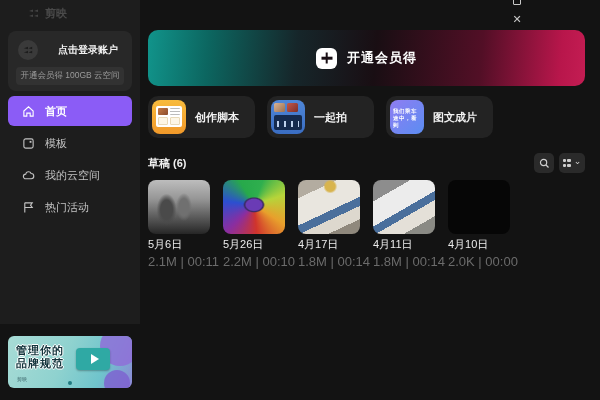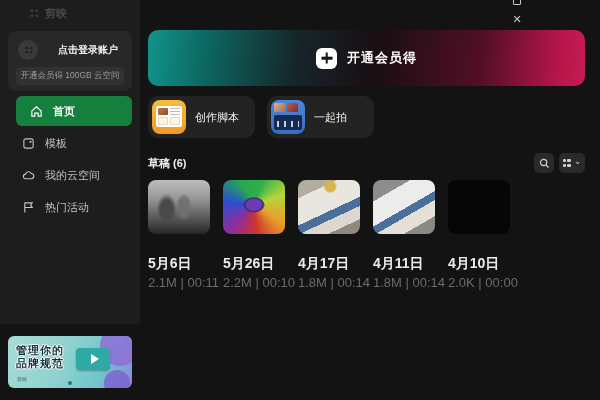--- a/index.html
+++ b/index.html
@@ -13,21 +13,21 @@
   .logo-row svg { opacity:.85; }
 
   .login-card { position:absolute; left:8px; top:31px; width:124px; height:60px; background:#282828; border-radius:8px; cursor:pointer; }
   .login-top { display:flex; align-items:center; gap:20px; padding:9px 0 0 10px; }
   .avatar { width:20px; height:20px; border-radius:50%; background:#3a3a3a; display:flex; align-items:center; justify-content:center; }
   .login-title { font-size:10px; font-weight:bold; color:#f2f2f2; }
   .login-sub { margin:7px 8px 0 8px; background:#323232; border-radius:4px; font-size:8.5px; color:#9b9b9b; text-align:center; padding:3px 0; white-space:nowrap; }
 
   .nav { position:absolute; left:8px; top:96px; width:124px; display:flex; flex-direction:column; gap:2px; }
   .nav-item { height:30px; border-radius:6px; display:flex; align-items:center; gap:10px; padding-left:14px; color:#c3c3c3; font-size:11px; cursor:pointer; }
-  .nav-item.active { background:#15803d; color:#ffffff; font-weight:bold;margin-left:8px; }
+  .nav-item.active { background:#8b5cf6; color:#ffffff; font-weight:bold; }
   .nav-item svg { flex:0 0 auto; }
 
   .banner { position:absolute; left:8px; top:336px; width:124px; height:52px; border-radius:6px; overflow:hidden; cursor:pointer;
             background:linear-gradient(115deg,#a8dcd6 0%,#8fd2cf 45%,#6fc4cc 75%,#8f86d8 100%); }
   .banner-blob1 { position:absolute; right:-8px; top:-10px; width:40px; height:40px; border-radius:50%; background:#8f6fd8; opacity:.85; }
   .banner-blob2 { position:absolute; right:2px; bottom:-8px; width:26px; height:26px; border-radius:50%; background:#7d5fd0; opacity:.8; }
   .banner-player { position:absolute; right:22px; top:12px; width:34px; height:22px; border-radius:4px; background:#2fa9a4; box-shadow:0 1px 2px rgba(0,0,0,.3); }
   .banner-play { position:absolute; right:33px; top:18px; width:0; height:0; border-left:8px solid #ffffff; border-top:5px solid transparent; border-bottom:5px solid transparent; }
   .banner-title { position:absolute; left:8px; top:8px; font-size:11px; line-height:13px; font-weight:bold; color:#13343c;
                   text-shadow:1px 0 #fff,-1px 0 #fff,0 1px #fff,0 -1px #fff; letter-spacing:1px; }
@@ -51,21 +51,21 @@
       display:flex; align-items:center; justify-content:center; gap:10px; }
   .plus-box { width:21px; height:21px; background:#ffffff; border-radius:6px; position:relative; }
   .plus-box::before,.plus-box::after { content:""; position:absolute; background:#1a1016; left:50%; top:50%; }
   .plus-box::before { width:11px; height:2.6px; transform:translate(-50%,-50%); }
   .plus-box::after { width:2.6px; height:11px; transform:translate(-50%,-50%); }
   .create-label { color:#ffffff; font-size:13px; font-weight:bold; letter-spacing:1px; }
 
   .shortcuts { position:absolute; left:148px; top:96px; display:flex; gap:12px; }
   .card { width:107px; height:42px; background:#232323; border-radius:10px; display:flex; align-items:center; gap:9px; padding-left:4px; cursor:pointer; }
   .card-icon { width:34px; height:34px; border-radius:8px; position:relative; overflow:hidden; flex:0 0 auto; }
-  .card-label { font-size:11px; font-weight:400; color:#f2f2f2; white-space:nowrap; }
+  .card-label { font-size:11px; font-weight:700; color:#f2f2f2; white-space:nowrap; }
 
   .icon-script { background:linear-gradient(180deg,#f8bb3d,#f1992a); }
   .icon-script .doc { position:absolute; left:4px; top:6px; width:26px; height:21px; background:#ffffff; border-radius:2px; display:grid; grid-template-columns:1fr 1fr; gap:2px; padding:2px; }
   .icon-script .p1 { background:linear-gradient(135deg,#c77b44,#8a4b2d); border-radius:1px; }
   .icon-script .p2 { background:repeating-linear-gradient(180deg,#bbb 0 1px,#fff 1px 3px); border-radius:1px; }
   .icon-script .p3,.icon-script .p4 { border:1px solid #e8d9b8; border-radius:1px; background:#fdf6e6; }
 
   .icon-shoot { background:linear-gradient(180deg,#4f87d8,#3a6dc2); }
   .icon-shoot .f1 { position:absolute; left:3px; top:3px; width:11px; height:9px; border-radius:1.5px; background:linear-gradient(135deg,#d8b394,#9c7050); }
   .icon-shoot .f2 { position:absolute; left:16px; top:3px; width:11px; height:9px; border-radius:1.5px; background:linear-gradient(135deg,#c4584a,#7c2f28); }
@@ -82,21 +82,21 @@
   .hdr-btn { height:20px; background:#2a2a2a; border-radius:5px; display:flex; align-items:center; justify-content:center; gap:3px; cursor:pointer; color:#cfcfcf; }
   .search-btn { width:20px; }
   .grid-btn { width:26px; }
   .grid-glyph { width:8px; height:8px; display:grid; grid-template-columns:1fr 1fr; gap:1.5px; }
   .grid-glyph span { background:#cfcfcf; border-radius:1px; }
   .chevron { font-size:9px; line-height:1; margin-top:-3px; }
 
   .drafts-grid { position:absolute; left:148px; top:180px; display:flex; gap:13px; }
   .draft { width:62px; cursor:pointer; }
   .thumb { width:62px; height:54px; border-radius:8px; background:#222; }
-  .d-date { margin-top:21px; font-size:14px; font-weight:bold; color:#ececec; white-space:nowrap; }
+  .d-date { margin-top:3px; font-size:11px; font-weight:normal; color:#ececec; white-space:nowrap; }
   .d-meta { margin-top:2px; font-size:13px; color:#6b6b6b; white-space:nowrap; }
 
   .t1 { background:
         radial-gradient(ellipse 10px 16px at 30% 55%, #4a4a4a 0 60%, transparent 100%),
         radial-gradient(ellipse 8px 14px at 58% 50%, #707070 0 60%, transparent 100%),
         linear-gradient(180deg,#bdbdbd 0%,#969696 35%,#6a6a6a 60%,#262626 100%); }
   .t2 { background:
         radial-gradient(ellipse 11px 8px at 50% 46%, #6a3bb5 0 70%, #3a2a60 85%, transparent 100%),
         conic-gradient(from 20deg at 50% 46%, #2faf4e, #b6d43a, #e8a02c, #d0342c, #8a2ea0, #2c4fd0, #27a94b, #2faf4e); }
   .t3 { background:
@@ -228,20 +228,26 @@
     </div>
     <div class="card">
       <div class="card-icon icon-shoot">
         <div class="f1"></div>
           <div class="f2"></div>
           <div class="stage"></div>
           <div class="ppl"></div>
       </div>
       <span class="card-label">一起拍</span>
     </div>
+    <div class="card">
+      <div class="card-icon icon-t2v">
+        <div class="txt">我们乘车途中，看到</div>
+      </div>
+      <span class="card-label">图文成片</span>
+    </div>
   </div>
 
   <div class="drafts-header">
     <span class="drafts-title">草稿 (6)</span>
     <div class="hdr-actions">
       <div class="hdr-btn search-btn">
         <svg width="11" height="11" viewBox="0 0 12 12">
           <circle cx="5" cy="5" r="3.4" fill="none" stroke="#cfcfcf" stroke-width="1.3"></circle>
           <line x1="7.6" y1="7.6" x2="10.4" y2="10.4" stroke="#cfcfcf" stroke-width="1.3"></line>
         </svg>

